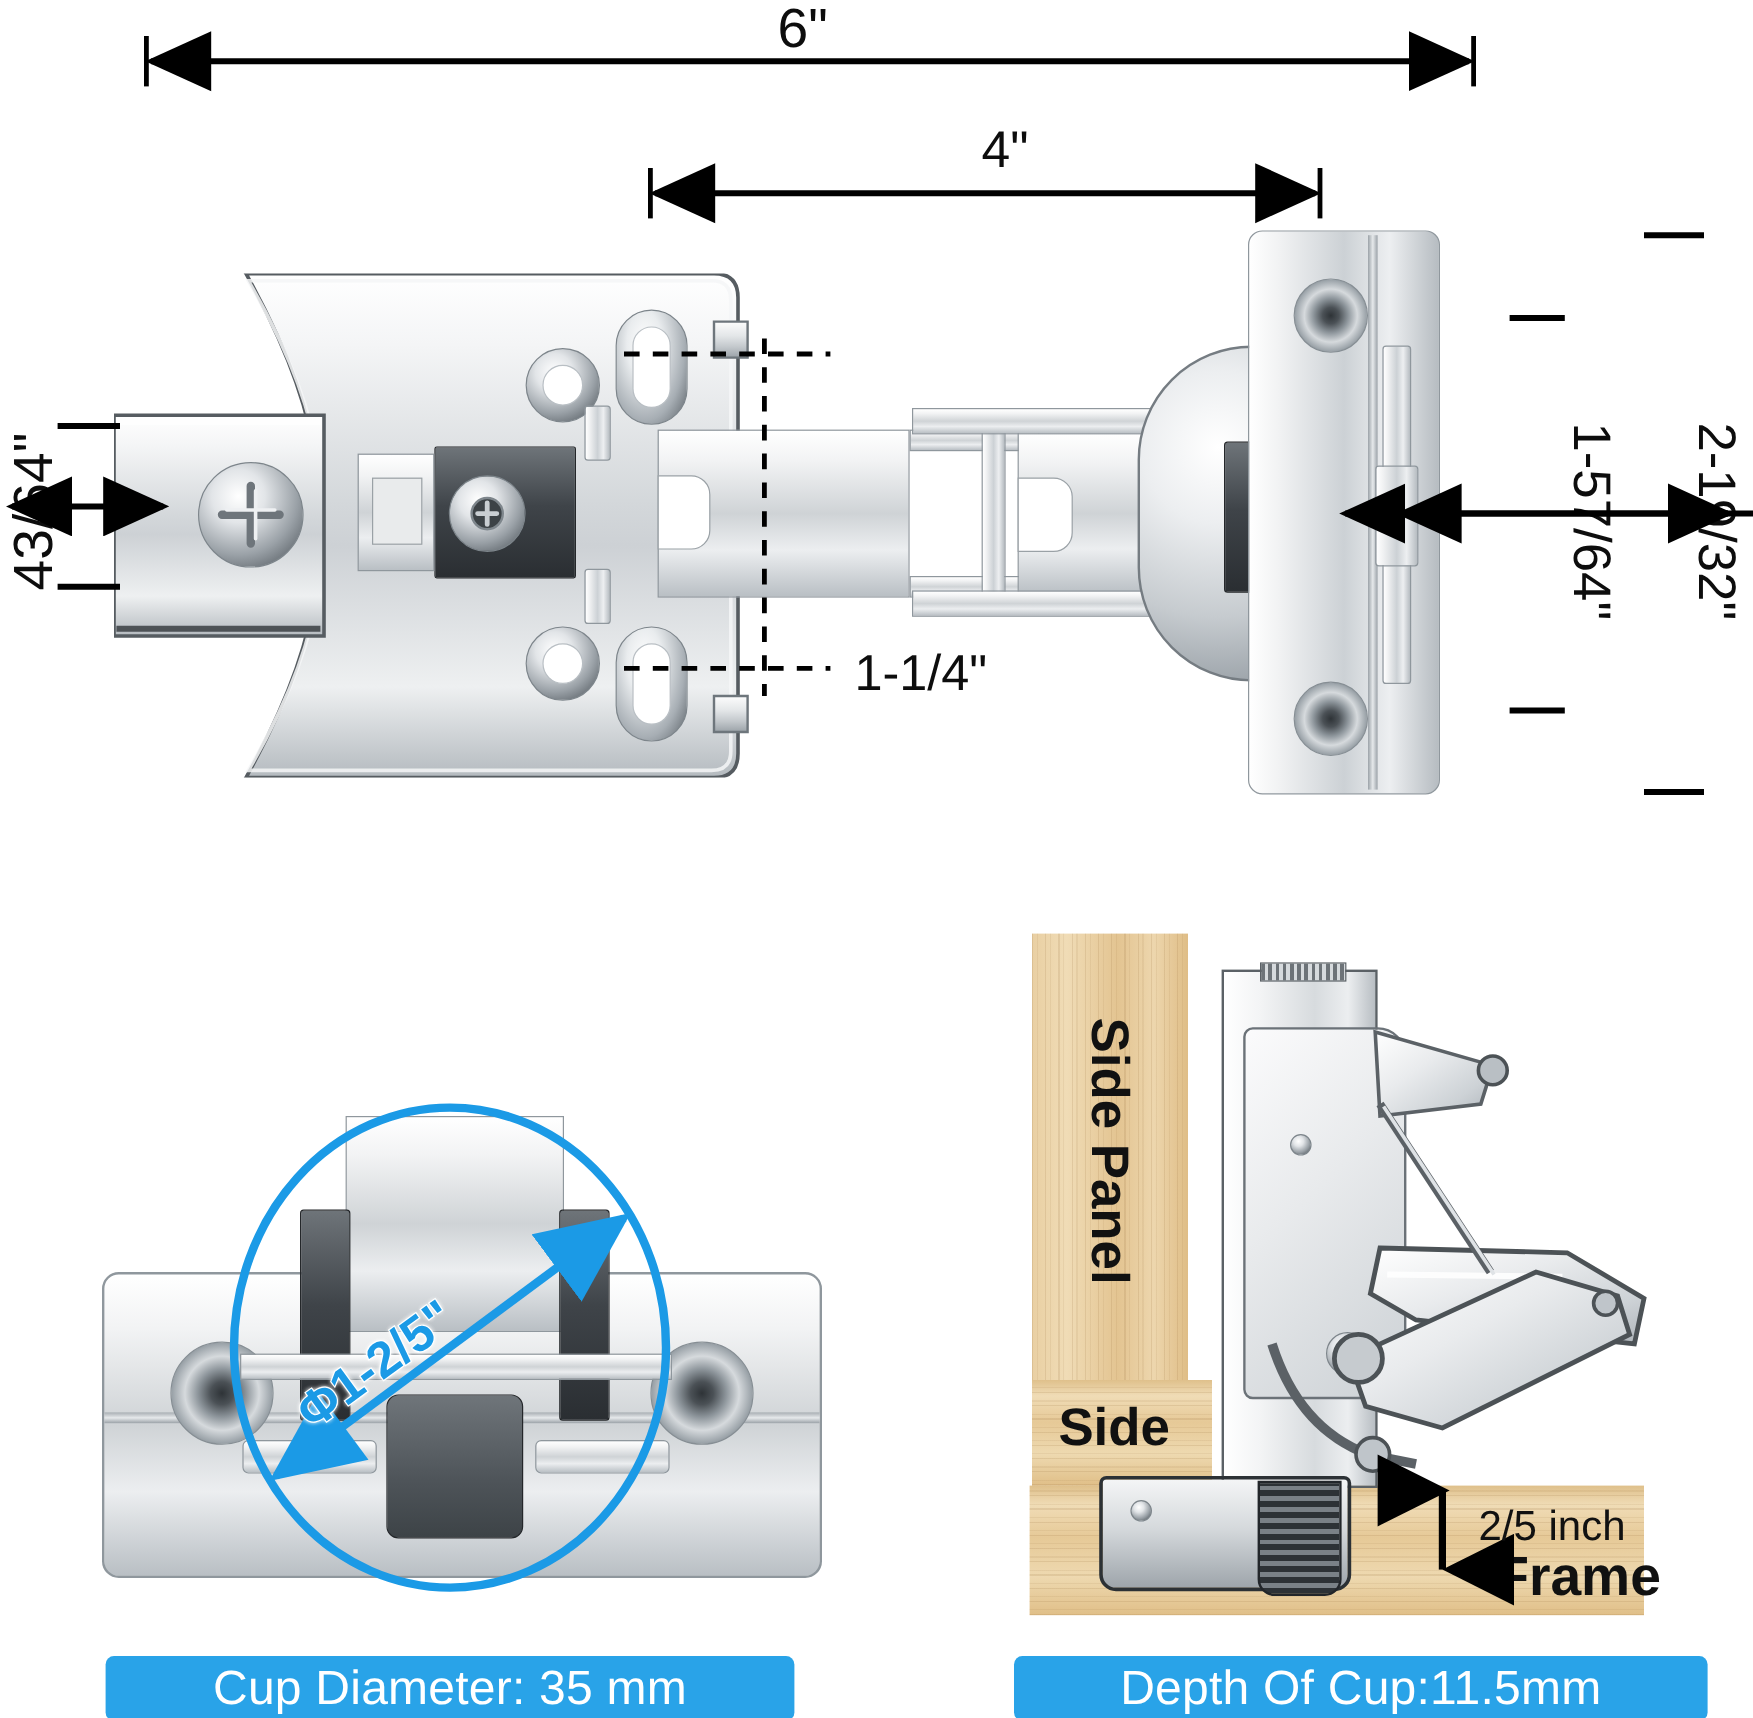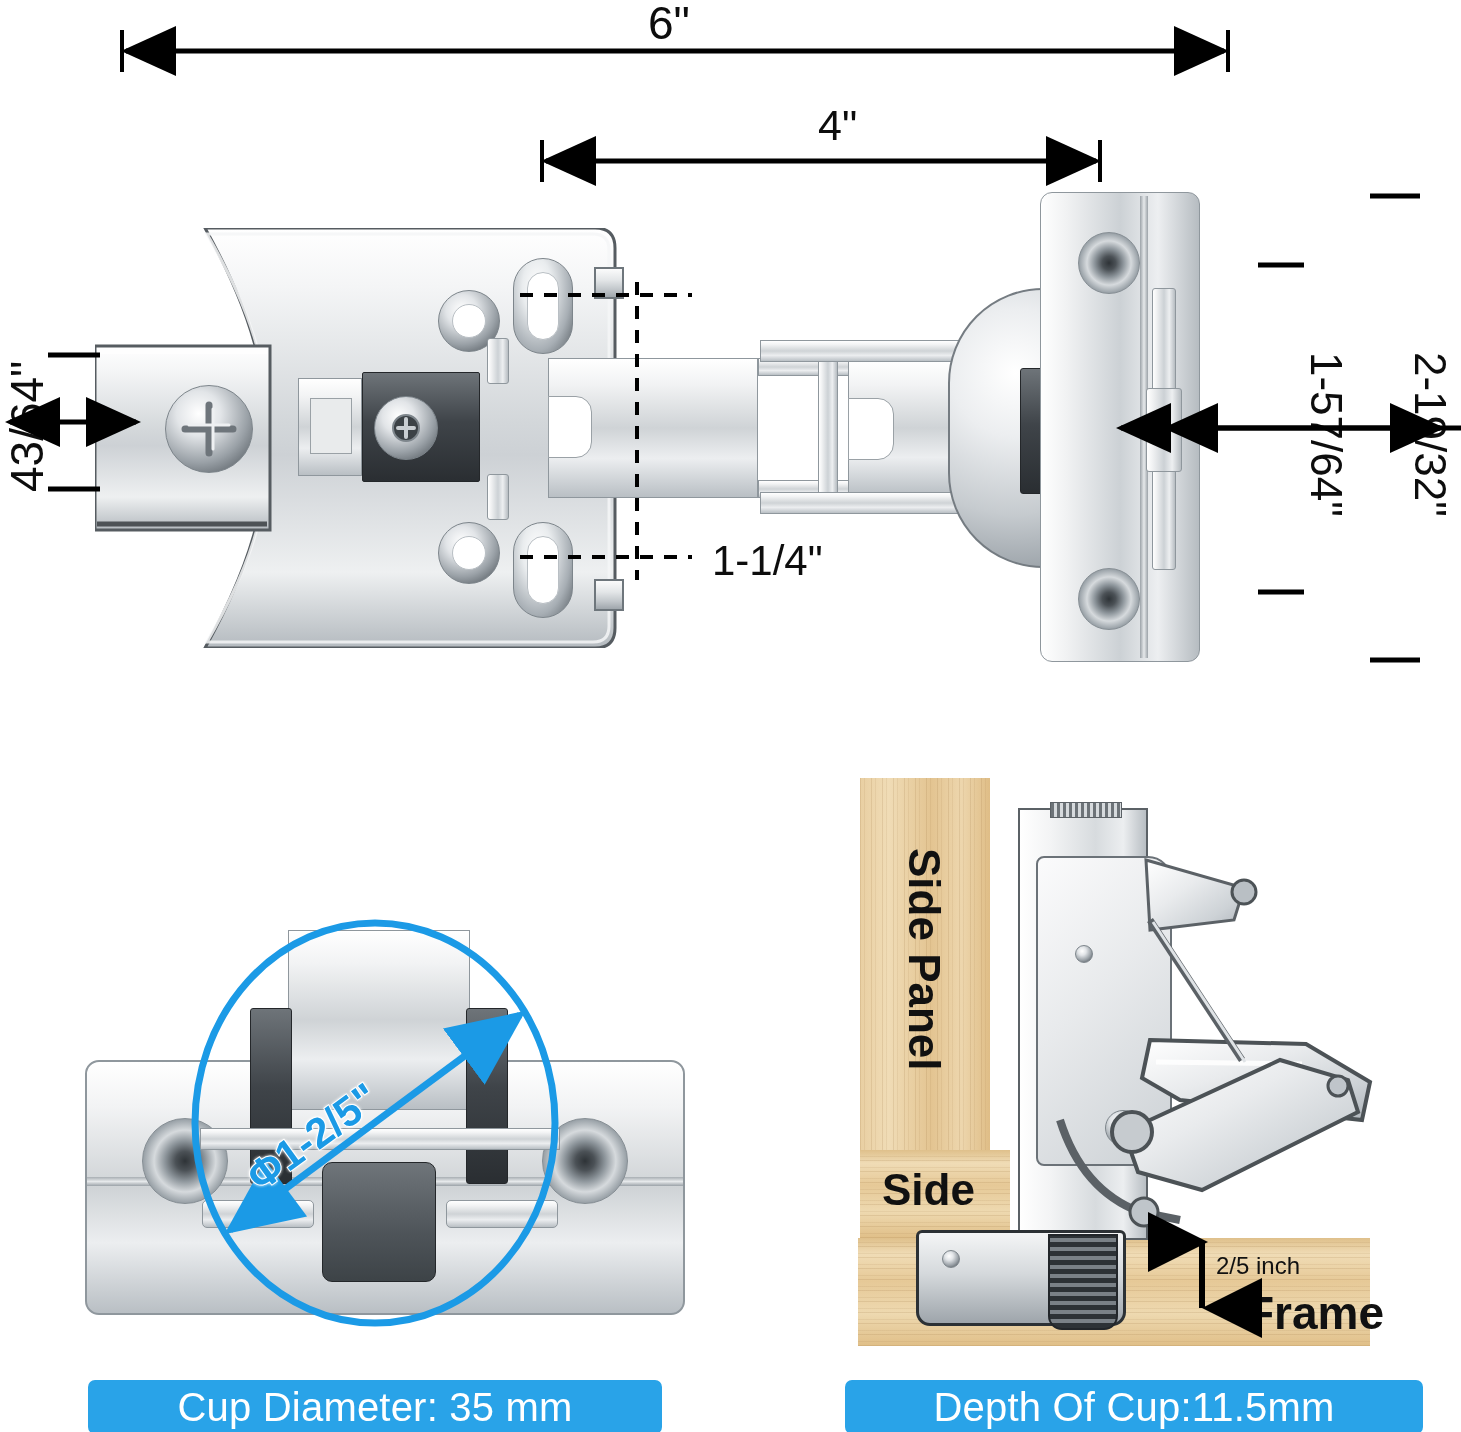--- a/index.html
+++ b/index.html
@@ -353,19 +353,19 @@
       <defs>
         <marker id="gu" markerWidth="11" markerHeight="11" refX="5" refY="1" orient="auto" markerUnits="strokeWidth">
           <path d="M0,10 L5,0 L10,10 Z" fill="#000"></path>
         </marker>
         <marker id="gd" markerWidth="11" markerHeight="11" refX="5" refY="10" orient="auto" markerUnits="strokeWidth">
           <path d="M0,0 L5,10 L10,0 Z" fill="#000"></path>
         </marker>
       </defs>
       <line x1="352" y1="482" x2="352" y2="548" stroke="#000" stroke-width="6" marker-start="url(#gu)" marker-end="url(#gd)"></line>
     </svg>
-    <div style="position:absolute; left:366px; top:492px; font-size:24px; color:#111;
+    <div style="position:absolute; left:382px; top:492px; font-size:35px; color:#111;
                 font-family:'Liberation Sans', sans-serif; white-space:nowrap;">2/5 inch</div>
   </div>
 
   <div class="badge" style="left:845px; top:1380px; width:578px;">Depth Of Cup:11.5mm</div>
 
 </div>
 
 </body></html>

